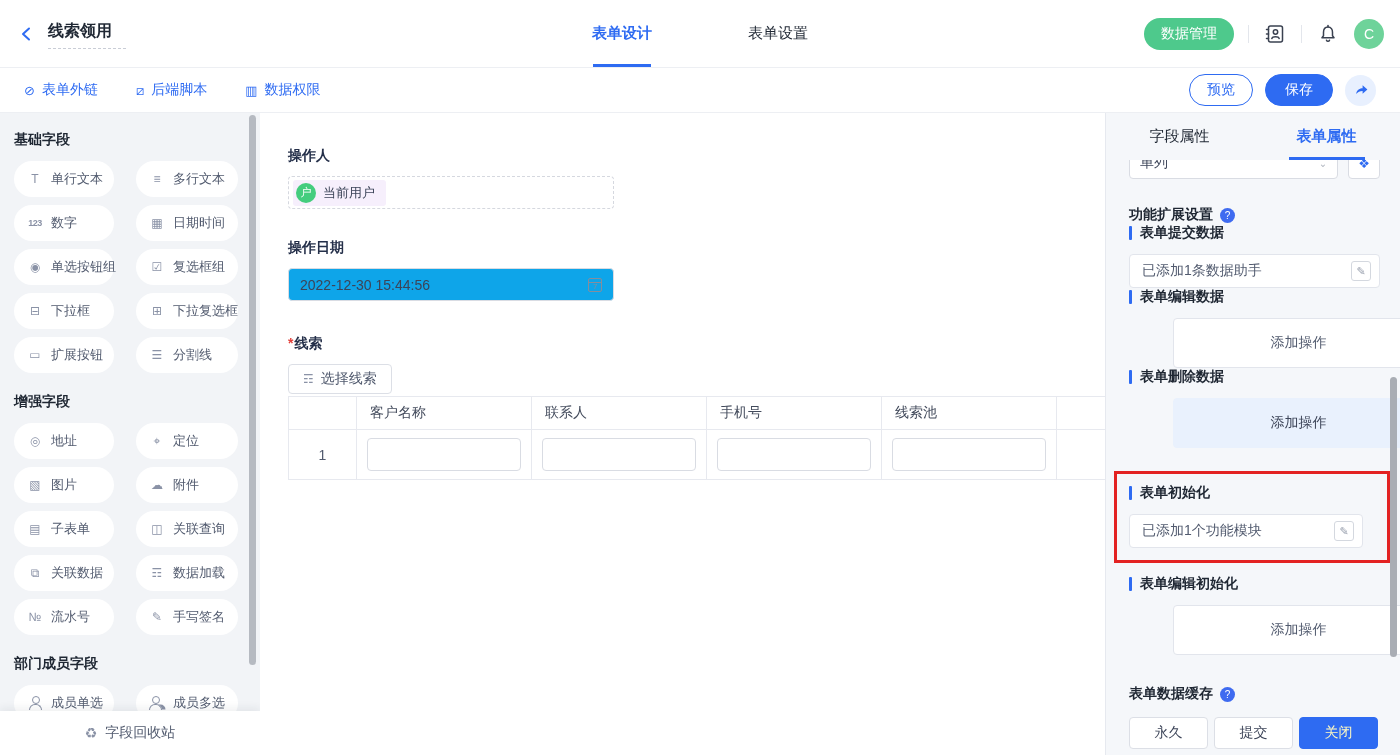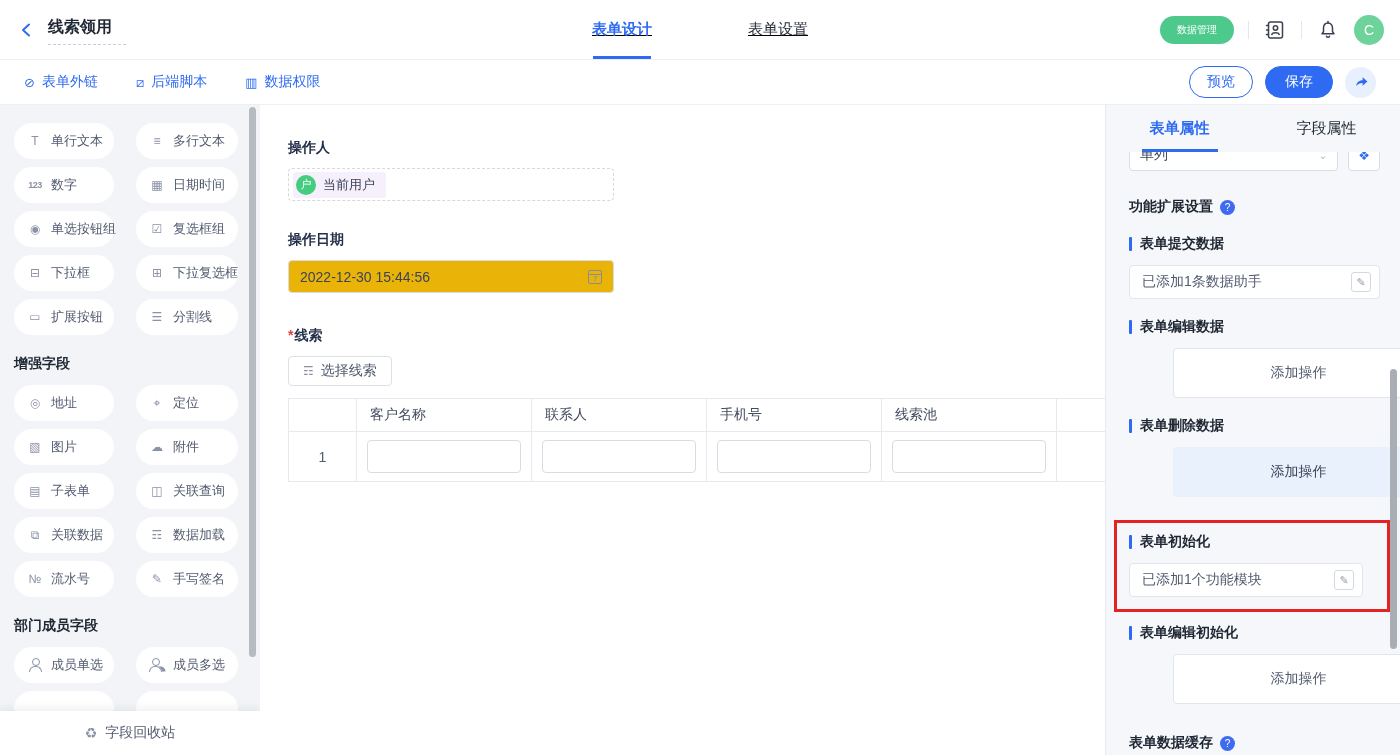--- a/index.html
+++ b/index.html
@@ -4,29 +4,29 @@
 <style>
   :root{
     --blue:#2e6bf2; --dark:#1f2733; --mid:#515a6e; --border:#e7e9ef;
     --inbrd:#d9dce3; --sbg:#f2f4f7; --pbg:#f5f7fa;
   }
   *{box-sizing:border-box;margin:0;padding:0;font-family:"Liberation Sans","DejaVu Sans",sans-serif;}
   html,body{width:1400px;height:755px;overflow:hidden;background:#fff;}
   .app{width:1400px;height:755px;display:flex;flex-direction:column;}
 
   
-  .header{height:60px;border-bottom:1px solid #edeff3;display:flex;align-items:center;padding:0 16px;position:relative;background:#fff;}
+  .header{height:68px;border-bottom:1px solid #edeff3;display:flex;align-items:center;padding:0 16px;position:relative;background:#fff;}
   .back{width:22px;height:22px;display:flex;align-items:center;justify-content:center;cursor:pointer;margin-right:10px;}
   .title{font-size:16px;font-weight:700;color:var(--dark);border-bottom:1px dashed #c9cdd6;padding:2px 14px 6px 0;}
-  .h-tabs{position:absolute;left:50%;transform:translateX(-50%);height:100%;display:flex;gap:96px;text-decoration:underline;}
+  .h-tabs{position:absolute;left:50%;transform:translateX(-50%);height:100%;display:flex;gap:96px;}
   .h-tab{height:100%;display:flex;align-items:center;font-size:15px;color:var(--dark);position:relative;cursor:pointer;}
   .h-tab.active{color:var(--blue);font-weight:600;}
   .h-tab.active::after{content:'';position:absolute;left:50%;transform:translateX(-50%);bottom:0;width:58px;height:3px;background:var(--blue);}
   .h-right{margin-left:auto;display:flex;align-items:center;gap:14px;}
-  .pill-green{background:#4ec98c;color:#fff;font-size:10px;border:none;border-radius:16px;padding:7px 17px;cursor:pointer;}
+  .pill-green{background:#4ec98c;color:#fff;font-size:14px;border:none;border-radius:16px;padding:7px 17px;cursor:pointer;}
   .vdiv{width:1px;height:18px;background:#e3e6ec;}
   .hicon{width:24px;height:24px;display:flex;align-items:center;justify-content:center;cursor:pointer;}
   .avatar{width:30px;height:30px;border-radius:50%;background:#6ed39a;color:#fff;font-size:14px;display:flex;align-items:center;justify-content:center;cursor:pointer;}
 
   
   .toolbar{height:45px;border-bottom:1px solid #edeff3;display:flex;align-items:center;padding:0 24px;background:#fff;}
   .tb-link{display:flex;align-items:center;gap:7px;color:var(--blue);font-size:14px;margin-right:38px;cursor:pointer;}
   .tb-glyph{font-size:13px;line-height:1;}
   .tb-right{margin-left:auto;display:flex;align-items:center;gap:12px;}
   .btn-outline{border:1px solid var(--blue);color:var(--blue);background:#fff;border-radius:16px;padding:6px 17px;font-size:14px;cursor:pointer;}
@@ -53,48 +53,48 @@
   .recycle .fi{width:auto;font-size:14px;}
 
   
   .canvas{flex:1;background:#fff;padding:34px 24px 0 28px;overflow:hidden;}
   .fld{margin-bottom:30px;}
   .fld-label{font-size:14px;font-weight:700;color:#25304a;margin-bottom:11px;}
   .req{color:#e3413b;margin-right:1px;}
   .op-box{width:326px;height:33px;border:1px dashed #d5d8df;border-radius:4px;background:#fff;display:flex;align-items:center;padding:0 4px;cursor:pointer;}
   .chip{display:inline-flex;align-items:center;gap:7px;background:#f6effc;border-radius:3px;padding:3px 11px 3px 3px;font-size:13px;color:#3c4458;}
   .chip-av{width:20px;height:20px;border-radius:50%;background:#44cd7e;color:#fff;font-size:11px;display:flex;align-items:center;justify-content:center;}
-  .date-input{width:326px;height:33px;border:1px solid var(--inbrd);border-radius:4px;background:#eab308;display:flex;align-items:center;justify-content:space-between;padding:0 11px;font-size:14px;color:#3c4458;cursor:text;}
+  .date-input{width:326px;height:33px;border:1px solid var(--inbrd);border-radius:4px;background:#0ea5e9;display:flex;align-items:center;justify-content:space-between;padding:0 11px;font-size:14px;color:#3c4458;cursor:text;}
   .cal{width:14px;height:14px;border:1.3px solid #868d9c;border-radius:2px;position:relative;}
   .cal::before{content:'';position:absolute;left:0;right:0;top:3px;border-top:1.3px solid #868d9c;}
   .cal::after{content:'7';position:absolute;left:4px;top:3px;font-size:8px;color:#868d9c;}
   .clue-btn{height:30px;border:1px solid #dcdfe6;border-radius:4px;background:#fff;padding:0 14px;font-size:14px;color:var(--mid);display:inline-flex;align-items:center;gap:7px;cursor:pointer;}
   .clue-btn .fi{width:auto;font-size:12px;}
-  table.clue{margin-top:12px;border-collapse:collapse;table-layout:fixed;width:852px;}
+  table.clue{margin-top:2px;border-collapse:collapse;table-layout:fixed;width:852px;}
   table.clue th,table.clue td{border:1px solid var(--border);}
   table.clue th{height:33px;font-size:14px;font-weight:400;color:#434b5c;text-align:left;padding-left:13px;background:#fff;}
   table.clue th.idx,table.clue td.idx{width:68px;text-align:center;padding-left:0;}
   table.clue th.extra{width:83px;}
   table.clue td{height:50px;font-size:14px;color:var(--mid);}
   .cell-input{display:block;width:calc(100% - 20px);height:33px;margin:0 auto;border:1px solid var(--inbrd);border-radius:4px;background:#fff;outline:none;font-size:13px;color:#3c4458;padding:0 8px;}
 
   
   .panel{width:295px;flex:none;background:var(--pbg);border-left:1px solid #e6e9ef;position:relative;overflow:hidden;}
   .p-tabs{height:47px;display:flex;}
   .p-tab{flex:1;display:flex;align-items:center;justify-content:center;font-size:15px;color:var(--dark);position:relative;cursor:pointer;}
   .p-tab.active{color:var(--blue);font-weight:600;}
   .p-tab.active::after{content:'';position:absolute;bottom:0;left:50%;transform:translateX(-50%);width:76px;height:3px;background:var(--blue);}
   .p-body{padding:0 20px 0 23px;}
   .clip-row{height:22px;overflow:hidden;display:flex;gap:10px;}
   .clip-sel{width:210px;height:32px;margin-top:-13px;background:#fff;border:1px solid var(--inbrd);border-radius:4px;display:flex;align-items:center;justify-content:space-between;padding:0 10px;font-size:14px;color:#3c4458;cursor:pointer;gap:40px;}
   .caret{color:#b0b5bf;font-size:10px;}
   .clip-btn{width:32px;height:32px;margin-top:-13px;background:#fff;border:1px solid var(--inbrd);border-radius:4px;color:var(--blue);display:flex;align-items:center;justify-content:center;font-size:13px;cursor:pointer;}
   .x-head{margin-top:24px;font-size:14px;font-weight:700;color:var(--dark);display:flex;align-items:center;gap:7px;}
   .help{width:15px;height:15px;border-radius:50%;background:#3f6bf0;color:#fff;font-size:10px;font-weight:400;display:flex;align-items:center;justify-content:center;cursor:pointer;}
-  .s-title{margin-top:19px;font-size:14px;font-weight:700;color:var(--dark);display:flex;align-items:center;}
+  .s-title{font-size:14px;font-weight:700;color:var(--dark);display:flex;align-items:center;}
   .s-title::before{content:'';width:3px;height:14px;background:var(--blue);margin-right:8px;border-radius:1px;}
   .v-box{margin-top:12px;height:34px;background:#fff;border:1px solid #e2e5ec;border-radius:4px;display:flex;align-items:center;justify-content:space-between;padding:0 8px 0 12px;font-size:14px;color:var(--mid);cursor:pointer;}
   .edit-ic{width:20px;height:20px;border:1px solid #d4d8df;border-radius:3px;color:#9aa1af;font-size:11px;display:flex;align-items:center;justify-content:center;cursor:pointer;}
   .add-btn{margin-top:12px;height:50px;width:100%;background:#fff;border:1px solid #e2e5ec;border-radius:4px;font-size:14px;color:var(--mid);cursor:pointer;display:flex;align-items:center;justify-content:center;margin-left:44px;}
   .add-btn.lite{background:#e9f1fd;border-color:#e9f1fd;color:#3c4458;}
   .red-box{margin:23px -10px 0 -15px;border:3px solid #e32222;padding:3px 24px 12px 12px;}
   .red-box .s-title{margin-top:7px;}
   .cache-row{margin-top:14px;display:flex;gap:6px;}
   .c-opt{width:79px;height:32px;border:1px solid #dcdfe6;background:#fff;border-radius:4px;font-size:14px;color:#3c4458;cursor:pointer;display:flex;align-items:center;justify-content:center;}
   .c-opt.active{background:var(--blue);border-color:var(--blue);color:#fef9c3;}
@@ -163,20 +163,21 @@
         <svg width="16" height="16" viewBox="0 0 20 20">
             <path d="M4 15 C4.5 9.5 9 7.8 12 7.7 L12 4.2 L18 9.5 L12 14.8 L12 11.3 C9 11.2 6 12.4 4 15 Z" fill="#2e6bf2"></path>
           </svg>
       </button>
     </div>
   </div>
 
   <div class="main">
 
     <div class="sidebar">
+      <div class="sec-t">基础字段</div>
       <div class="grid">
         <div class="fpill">
             <span class="fi">T</span>
             <span>单行文本</span>
           </div>
         <div class="fpill">
             <span class="fi">≡</span>
             <span>多行文本</span>
           </div>
         <div class="fpill">
@@ -330,22 +331,22 @@
                 </td>
             <td></td>
           </tr>
         </tbody>
           </table>
       </div>
     </div>
 
     <div class="panel">
       <div class="p-tabs">
+        <div class="p-tab">字段属性</div>
         <div class="p-tab active">表单属性</div>
-        <div class="p-tab">字段属性</div>
       </div>
 
       <div class="p-body">
         <div class="clip-row">
           <div class="clip-sel">
             <span>单列</span>
             <span class="caret">⌄</span>
           </div>
           <div class="clip-btn">
               <span>❖</span>

